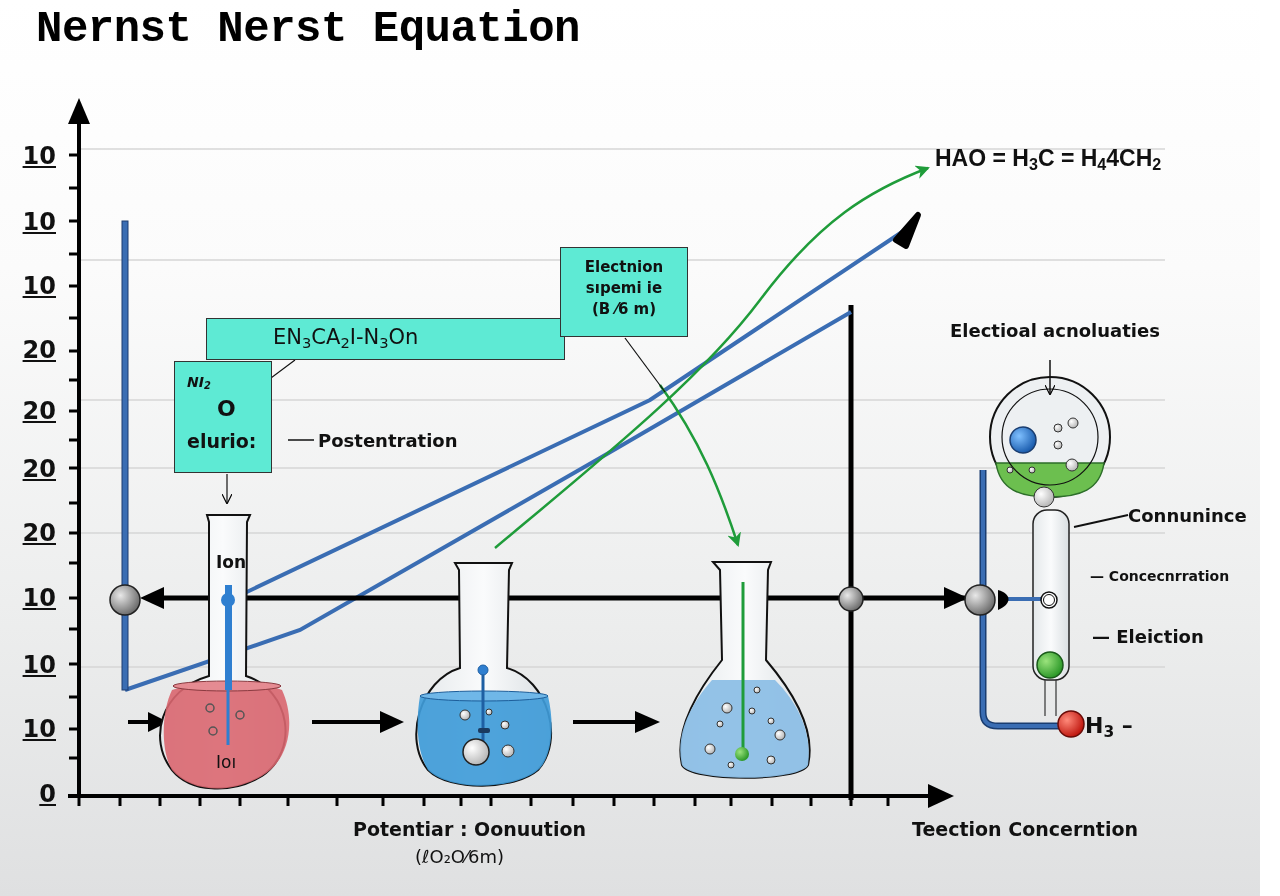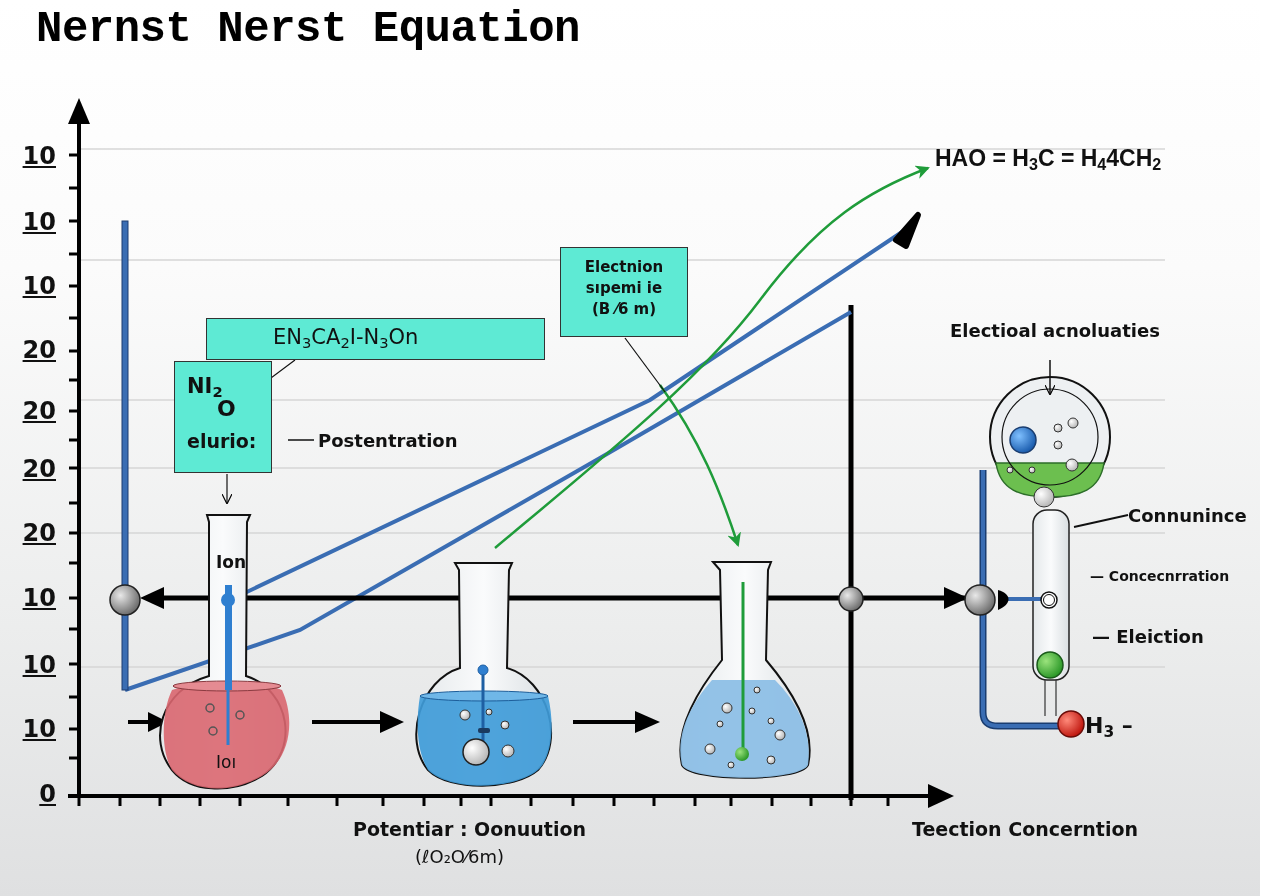--- a/index.html
+++ b/index.html
@@ -247,26 +247,26 @@
 <div class="ylabel" style="top:272px">10</div>
 <div class="ylabel" style="top:336px">20</div>
 <div class="ylabel" style="top:397px">20</div>
 <div class="ylabel" style="top:455px">20</div>
 <div class="ylabel" style="top:519px">20</div>
 <div class="ylabel" style="top:584px">10</div>
 <div class="ylabel" style="top:651px">10</div>
 <div class="ylabel" style="top:715px">10</div>
 <div class="ylabel" style="top:780px">0</div>
 
-<div class="box" style="left:206px; top:318px; width:337px; height:40px;">
+<div class="box" style="left:206px; top:318px; width:337px; height:40px;padding-left:20px;">
   <div class="lbl" style="left:66px; top:6px; font-size:21px; font-weight:normal; font-family:'DejaVu Sans',sans-serif;"><span>EN</span><sub>3</sub><span>CA</span><sub>2</sub><span>I-N</span><sub>3</sub><span>On</span></div>
 </div>
 
 <div class="box" style="left:174px; top:361px; width:96px; height:110px;">
-  <div class="lbl" style="left:12px; top:12px; font-size:21px;"><span>NI</span><sub>2</sub></div>
+  <div class="lbl" style="left:12px; top:12px; font-size:14px;font-style:italic;"><span>NI</span><sub>2</sub></div>
   <div class="lbl" style="left:42px; top:34px; font-size:22px;">O</div>
   <div class="lbl" style="left:12px; top:68px; font-size:19px;">elurio:</div>
 </div>
 <div class="lbl" style="left:318px; top:430px; font-size:18px;">Postentration</div>
 
 <div class="box" style="left:560px; top:247px; width:126px; height:88px; text-align:center;">
   <div class="lbl" style="position:static; font-size:15px; margin-top:10px;">Electnion</div>
   <div class="lbl" style="position:static; font-size:15px; margin-top:3px;">sıpemi ie</div>
   <div class="lbl" style="position:static; font-size:15px; margin-top:3px;">(B ⁄6 m)</div>
 </div>

